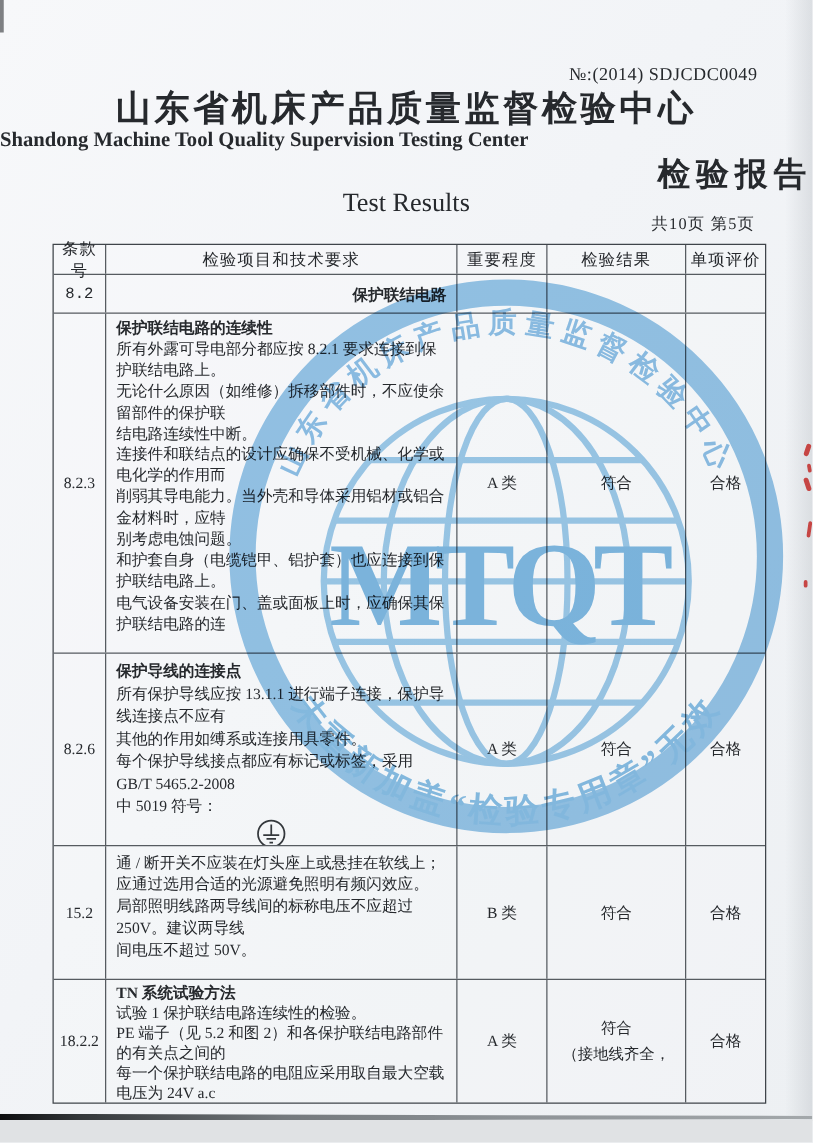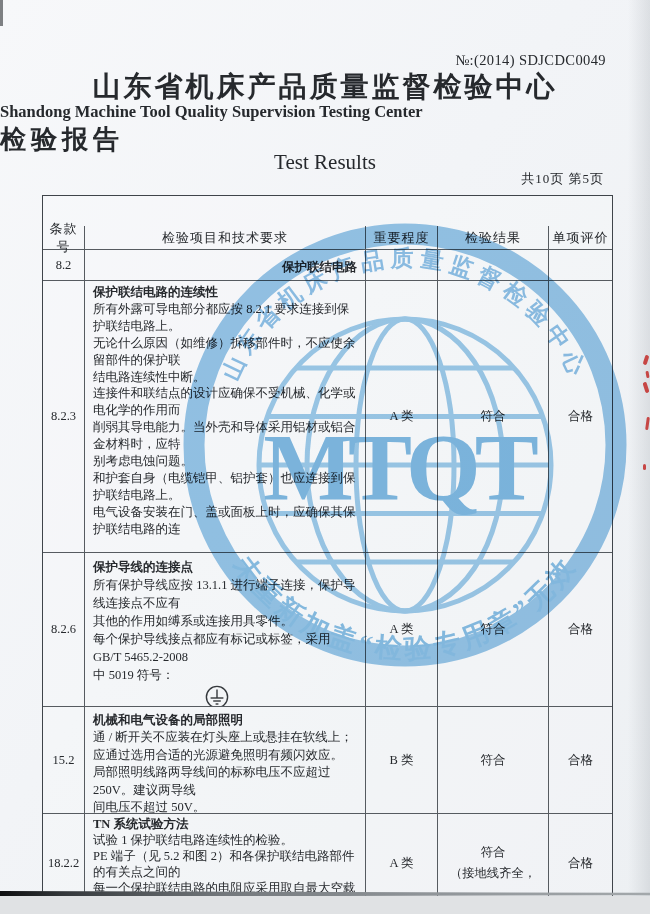--- a/index.html
+++ b/index.html
@@ -22,42 +22,42 @@
     position:absolute;left:0;top:891px;width:650px;height:6px;
     background:linear-gradient(to right,#0d0e0f 0%,#34383b 10%,#74797d 35%,#8f9498 65%,#a3a8ab 100%);
     clip-path:polygon(0 0,100% 30%,100% 70%,0 100%);
   }
   .bottom-band{position:absolute;left:0;top:896px;width:650px;height:18px;background:#e0e2e4;}
 
   
   .report-no{position:absolute;top:52px;right:44px;font-size:14.5px;letter-spacing:.4px;}
   .title-cn{position:absolute;top:68px;left:0;width:650px;text-align:center;font-size:28px;font-weight:bold;letter-spacing:3px;}
   .title-en{position:absolute;top:102px;left:0;width:650px;text-align:left;font-size:16.5px;font-weight:bold;}
-  .subtitle-cn{position:absolute;top:122px;left:0;width:650px;text-align:left;font-size:26px;font-weight:bold;letter-spacing:5px;}
+  .subtitle-cn{position:absolute;top:122px;left:0;width:650px;text-align:right;font-size:26px;font-weight:bold;letter-spacing:5px;}
   .subtitle-en{position:absolute;top:150px;left:0;width:650px;text-align:center;font-size:21px;}
   .page-info{position:absolute;top:170px;right:46px;font-size:13px;letter-spacing:1px;}
 
   
   .report-table{
     position:absolute;left:42px;top:195px;width:569px;
     border:1.5px solid #3f444a;
     background:rgba(255,255,255,.18);
   }
   .trow{display:flex;border-top:1px solid #565b60;}
   .trow:first-child{border-top:none;}
   .cell{box-sizing:border-box;font-size:12.5px;}
   .c1{width:41px;}
   .c2{width:281px;border-left:1px solid #565b60;}
   .c3{width:72px;border-left:1px solid #565b60;}
   .c4{width:111px;border-left:1px solid #565b60;}
   .c5{width:64px;border-left:1px solid #565b60;}
   .vc{display:flex;align-items:center;justify-content:center;text-align:center;}
   .hc{font-size:13px;letter-spacing:1px;}
-  .thead{height:23px;margin-top:30px;}
-  .r0{height:30px;}
+  .thead{height:23px;}
+  .r0{height:30px;font-family:Liberation Mono, monospace;}
   .r1{height:271px;}
   .r2{height:153px;}
   .r3{height:106px;}
   .r4{height:98px;}
   .item{padding:3px 8px 0 8px;overflow:hidden;}
   .r1 .item{line-height:16.9px;}
   .r2 .item{line-height:18px;padding-top:5px;}
   .r3 .item{line-height:17.4px;padding-top:5px;}
   .r4 .item{line-height:16.1px;padding-top:2px;}
   .r0 .item{line-height:29px;text-align:right;}
@@ -152,21 +152,20 @@
 
     </div>
     <div class="cell c3 vc">A 类</div>
     <div class="cell c4 vc">符合</div>
     <div class="cell c5 vc">合格</div>
   </div>
 
   <div class="trow r3">
     <div class="cell c1 vc">15.2</div>
     <div class="cell c2 item">
-      <div class="ititle">机械和电气设备的局部照明</div>
       <div>通 / 断开关不应装在灯头座上或悬挂在软线上；</div>
       <div>应通过选用合适的光源避免照明有频闪效应。</div>
       <div>局部照明线路两导线间的标称电压不应超过 250V。建议两导线</div>
       <div>间电压不超过 50V。</div>
 
     </div>
     <div class="cell c3 vc">B 类</div>
     <div class="cell c4 vc">符合</div>
     <div class="cell c5 vc">合格</div>
   </div>

